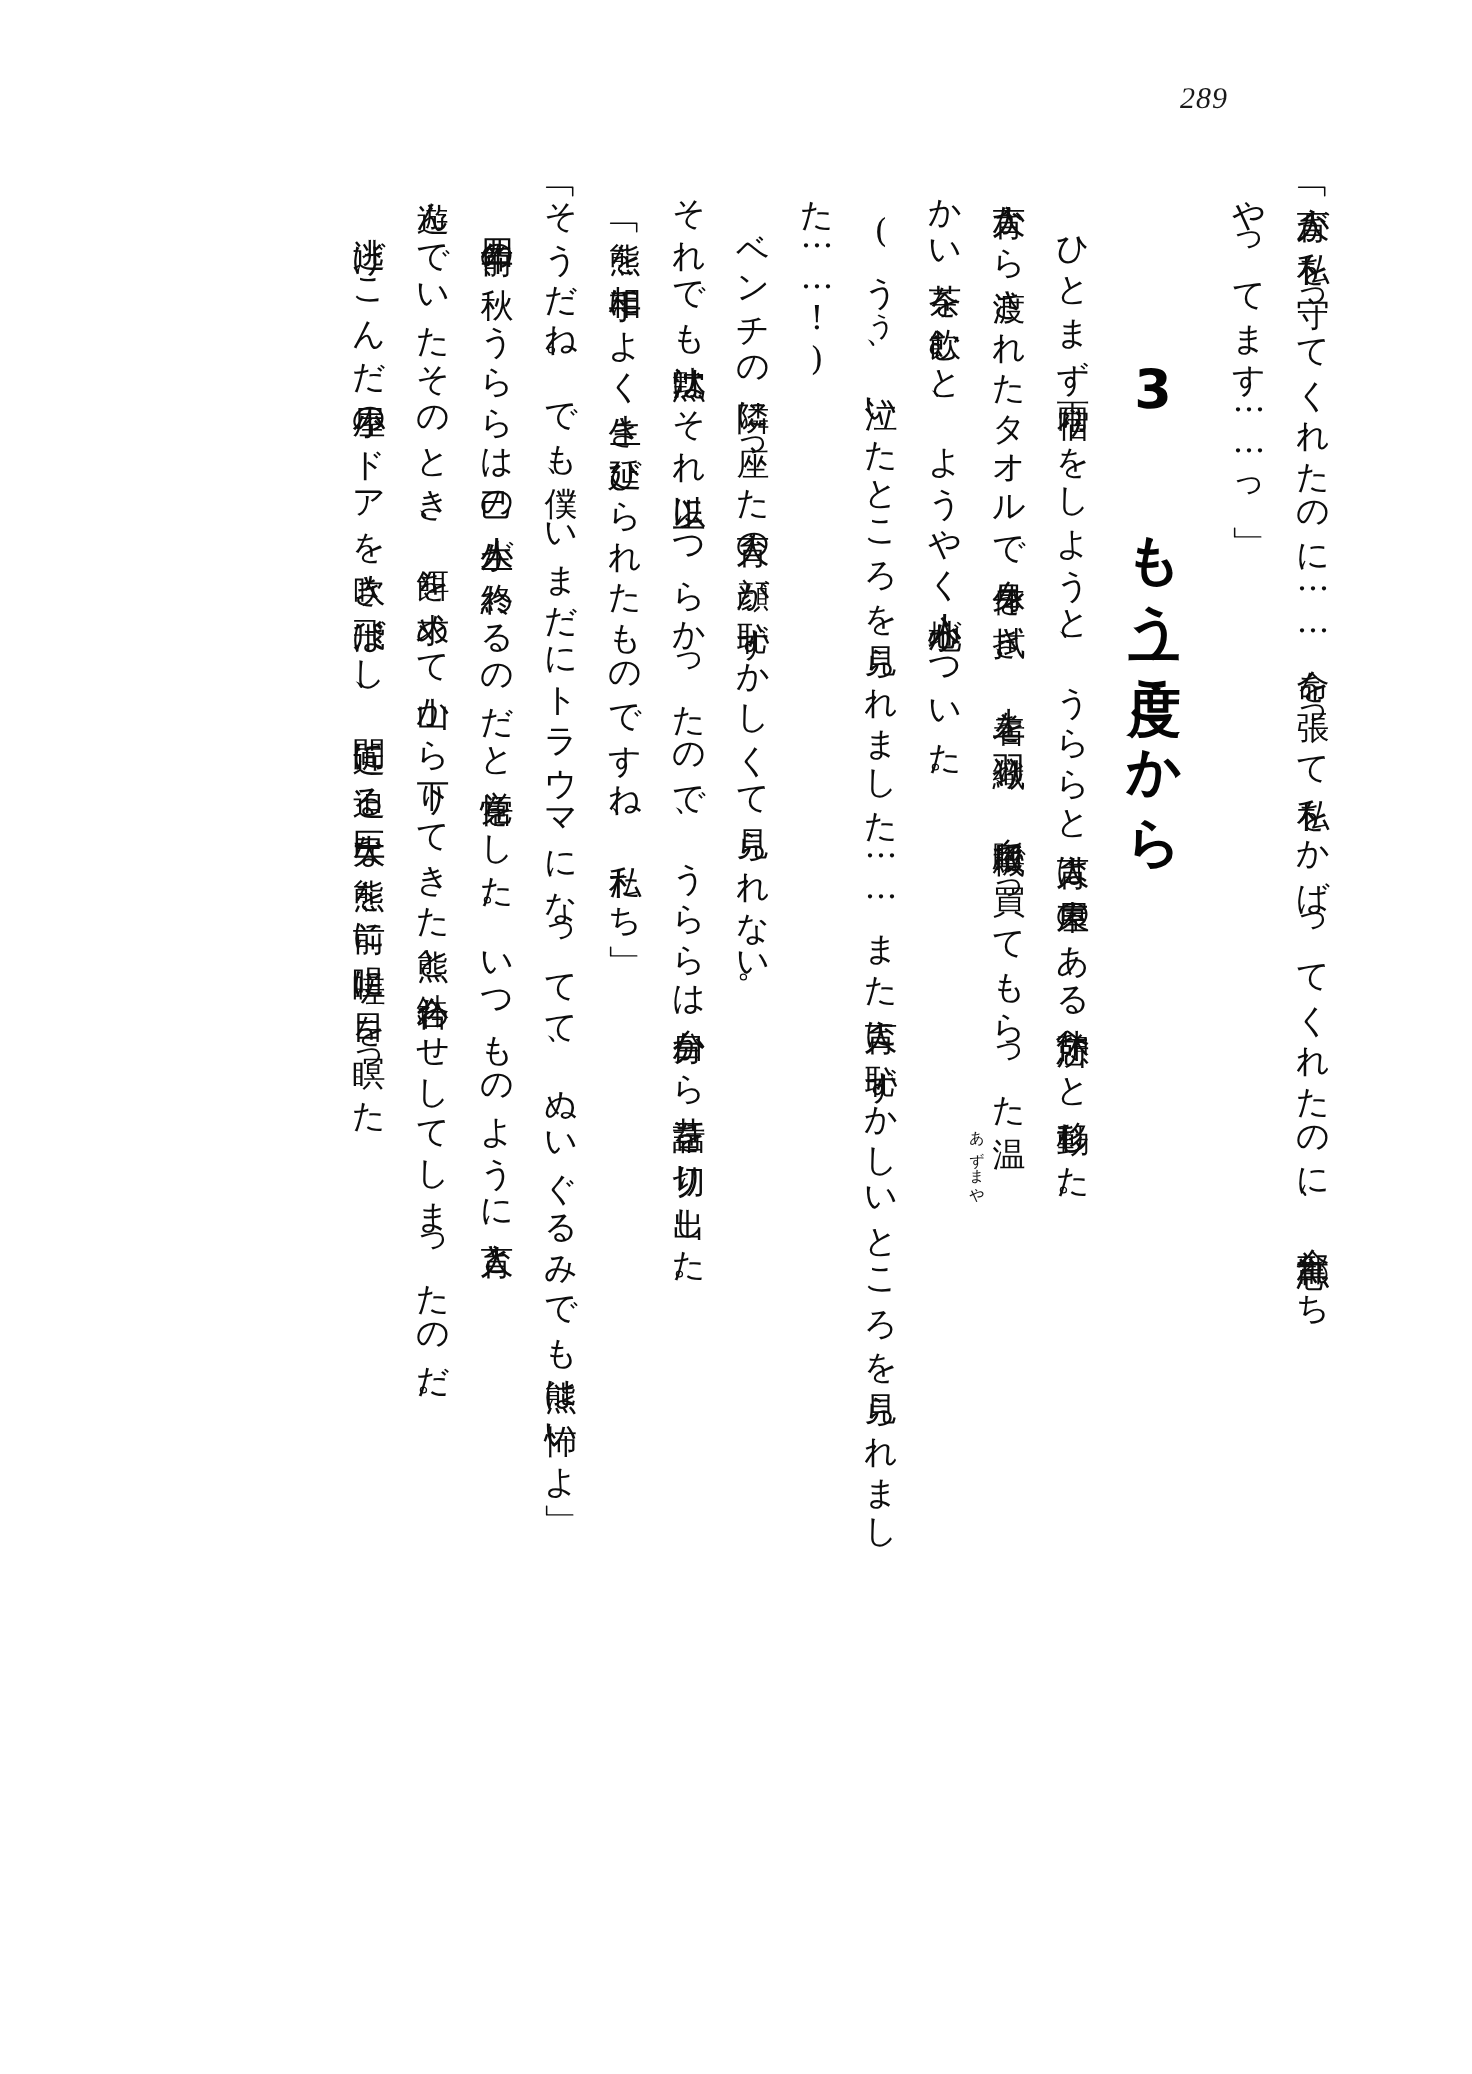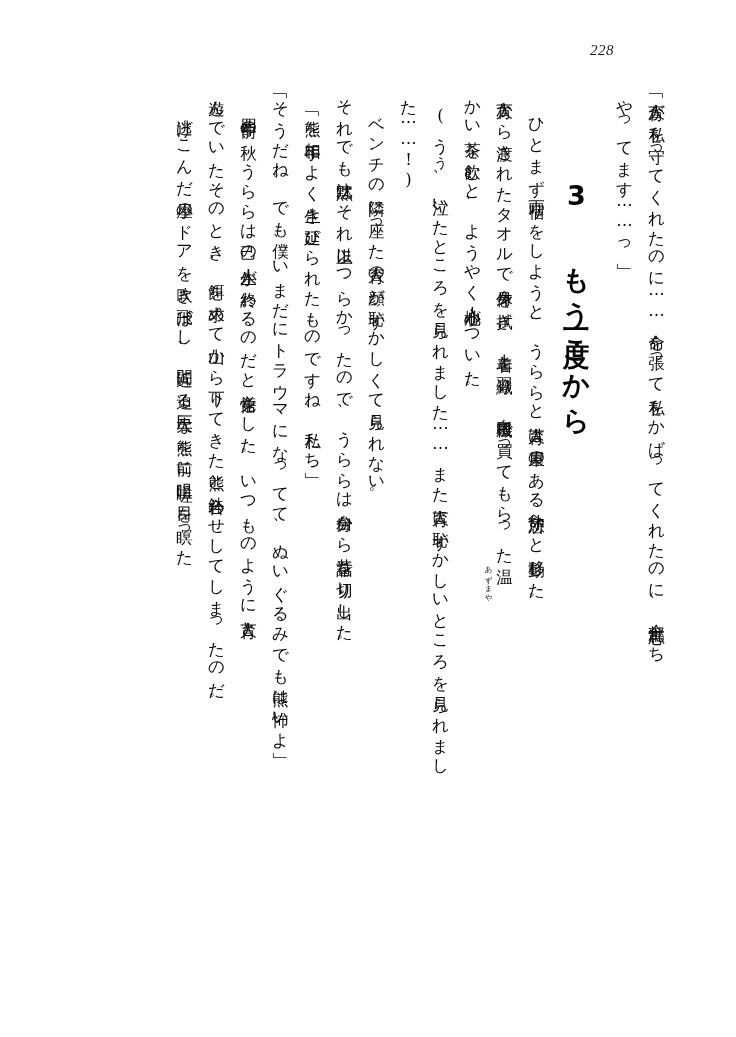--- a/index.html
+++ b/index.html
@@ -94,21 +94,21 @@
     line-height: 1;
     letter-spacing: 1px;
     color: #111;
   }
 </style>
 </head>
 <body>
 
 <div class="page">
 
-  <div class="page-number">228</div>
+  <div class="page-number">289</div>
 
   <div class="text-block">
 
     <div class="line">「育人が私を守ってくれたのに……命を張って私をかばってくれたのに、全部忘れち</div>
     <div class="line">やってます……っ」</div>
 
     <div class="chapter-head">3 もう一度こから</div>
 
     <div class="line indent-1">ひとまず雨宿りをしようと、うららと育人は東屋のある休憩所へと移動した。</div>
     <div class="line">育人から渡されたタオルで身体を拭き、上着を羽織り、自販機で買ってもらった温</div>

